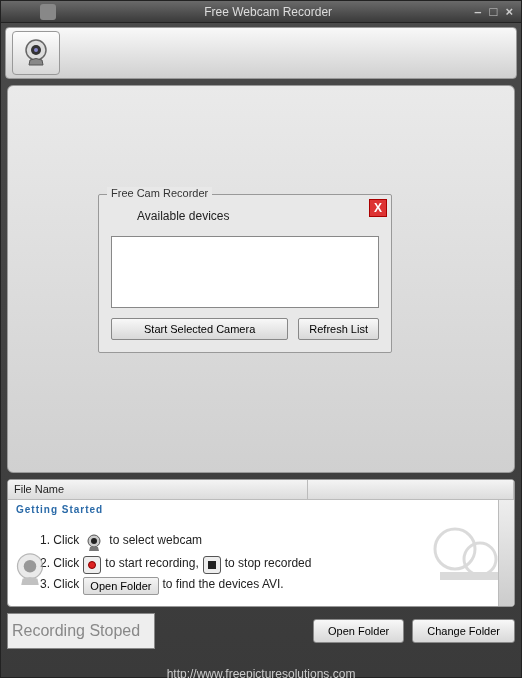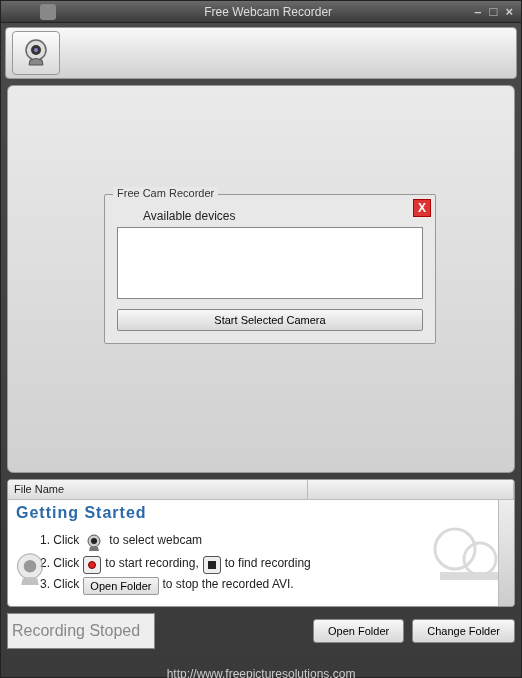--- a/index.html
+++ b/index.html
@@ -7,36 +7,36 @@
 .window { width: 522px; height: 678px; background: linear-gradient(to bottom, #4a4a4a, #3a3a3a); border: 1px solid #222; position: relative; }
 .titlebar { height: 22px; background: linear-gradient(to bottom, #6a6a6a, #3a3a3a); display: flex; align-items: center; color: #ddd; font-size: 12px; border-bottom: 1px solid #222; padding-left: 33px; }
 .titlebar-icon { width: 16px; height: 16px; margin: 0 6px; background: #888; border-radius: 3px; }
 .titlebar-title { flex: 1; text-align: center; }
 .titlebar-btns { display: flex; gap: 8px; padding-right: 8px; color: #ccc; }
 .tb-btn { cursor: pointer; font-weight: bold; font-size: 13px; }
 .toolbar { height: 52px; background: linear-gradient(to bottom, #f8f8f8, #d0d0d0); border: 1px solid #999; margin: 4px 4px 0 4px; border-radius: 4px; display: flex; align-items: center; padding: 0 6px; }
 .webcam-btn { width: 48px; height: 44px; background: linear-gradient(to bottom,#fdfdfd,#d8d8d8); border: 1px solid #999; border-radius: 4px; display: flex; align-items: center; justify-content: center; cursor: pointer; }
 .webcam-btn svg { width: 32px; height: 32px; }
 .main-panel { margin: 6px 6px 0 6px; height: 388px; background: linear-gradient(to bottom, #eaeaea, #d0d0d0); border: 1px solid #999; border-radius: 6px; position: relative; }
-.modal { position: absolute; left: 96px; top: 108px; width: 332px; border: 1px solid #999; border-radius: 2px; background: #e8e8e8; }
+.modal { position: absolute; left: 90px; top: 108px; width: 294px; border: 1px solid #999; border-radius: 2px; background: #e8e8e8; }
 .modal-legend { position: absolute; top: -8px; left: 8px; background: #e8e8e8; padding: 0 4px; font-size: 11px; color: #333; }
 .modal-close { position: absolute; top: 4px; right: 4px; width: 18px; height: 18px; background: #d33; color: #fff; font-weight: bold; display: flex; align-items: center; justify-content: center; cursor: pointer; border: 1px solid #a00; font-size: 12px; }
 .modal-body { padding: 10px 12px 12px 12px; }
-.modal-label { font-size: 12px; color: #222; margin: 4px 0 4px 26px; }
+.modal-label { font-size: 12px; color: #222; margin: 4px 0 13px 26px; }
 .listbox { width: 100%; height: 72px; background: #fff; border: 1px solid #888; margin-bottom: 10px; }
 .modal-btns { display: flex; gap: 10px; }
 .btn { background: linear-gradient(to bottom,#f8f8f8,#d8d8d8); border: 1px solid #888; border-radius: 2px; padding: 4px 10px; font-size: 11px; cursor: pointer; }
 .btn.wide { flex: 1; }
 .list-panel { margin: 6px 6px 0 6px; height: 128px; background: #fff; border: 1px solid #999; border-radius: 4px; overflow: hidden; position: relative; }
 .list-header { display: flex; height: 20px; background: linear-gradient(to bottom,#f4f4f4,#dcdcdc); border-bottom: 1px solid #bbb; font-size: 11px; }
 .list-header > div { border-right: 1px solid #bbb; padding: 3px 6px; color: #222; }
 .col-file { width: 300px; }
 .col-dur { width: 130px; }
 .gs { padding: 2px 8px 0 8px; position: relative; }
-.gs-title { color: #2a6aa8; font-weight: bold; font-size: 16px; letter-spacing: 1px; margin: 2px 0 11px 0; }
+.gs-title { color: #2a6aa8; font-weight: bold; font-size: 10px; letter-spacing: 1px; margin: 2px 0 18px 0; }
 .gs-line { display: flex; gap: 4px; font-size: 12px; color: #222; margin: 3px 0 3px 24px; }
 .gs-icon { width: 22px; height: 20px; display: inline-flex; align-items: center; justify-content: center; }
 .gs-icon.cam svg { width: 20px; height: 20px; }
 .gs-icon.rec { width: 18px; height: 18px; border: 1px solid #555; border-radius: 3px; background: #eee; }
 .rec-dot { width: 8px; height: 8px; border-radius: 50%; background: #d22; border: 1px solid #800; }
 .stop-sq { width: 8px; height: 8px; background: #222; }
 .gs-btn-mini { background: linear-gradient(to bottom,#f4f4f4,#ddd); border: 1px solid #999; border-radius: 2px; padding: 2px 6px; font-size: 11px; cursor: pointer; }
 .gs-bgcam { position: absolute; left: 2px; top: 50px; opacity: 0.6; }
 .gs-bgcam svg { width: 40px; height: 40px; }
 .gs-film { position: absolute; right: 4px; top: 24px; opacity: 0.3; }
@@ -76,20 +76,21 @@
 
   <div class="main-panel">
     <div class="modal">
       <div class="modal-legend">Free Cam Recorder</div>
       <div class="modal-close">X</div>
       <div class="modal-body">
         <div class="modal-label">Available devices</div>
         <div class="listbox"></div>
         <div class="modal-btns">
           <button class="btn wide">Start Selected Camera</button>
+          <button class="btn">Refresh List</button>
         </div>
       </div>
     </div>
   </div>
 
   <div class="list-panel">
     <div class="list-header">
       <div class="col-file">File Name</div>
       <div style="flex:1"></div>
     </div>
@@ -122,26 +123,26 @@
       </div>
       <div class="gs-line">
         <span>2. Click</span>
         <span class="gs-icon rec">
             <span class="rec-dot"></span>
           </span>
         <span>to start recording,</span>
         <span class="gs-icon rec">
             <span class="stop-sq"></span>
           </span>
-        <span>to find recording</span>
+        <span>to stop recorded</span>
       </div>
       <div class="gs-line">
         <span>3. Click</span>
         <button class="gs-btn-mini">Open Folder</button>
-        <span>to stop the recorded AVI.</span>
+        <span>to find the devices AVI.</span>
       </div>
     </div>
     <div class="scroll-stub"></div>
   </div>
 
   <div class="bottom-bar">
     <div class="status-box">Recording Stoped</div>
     <div class="spacer"></div>
     <button class="btn2">Open Folder</button>
     <button class="btn2">Change Folder</button>

